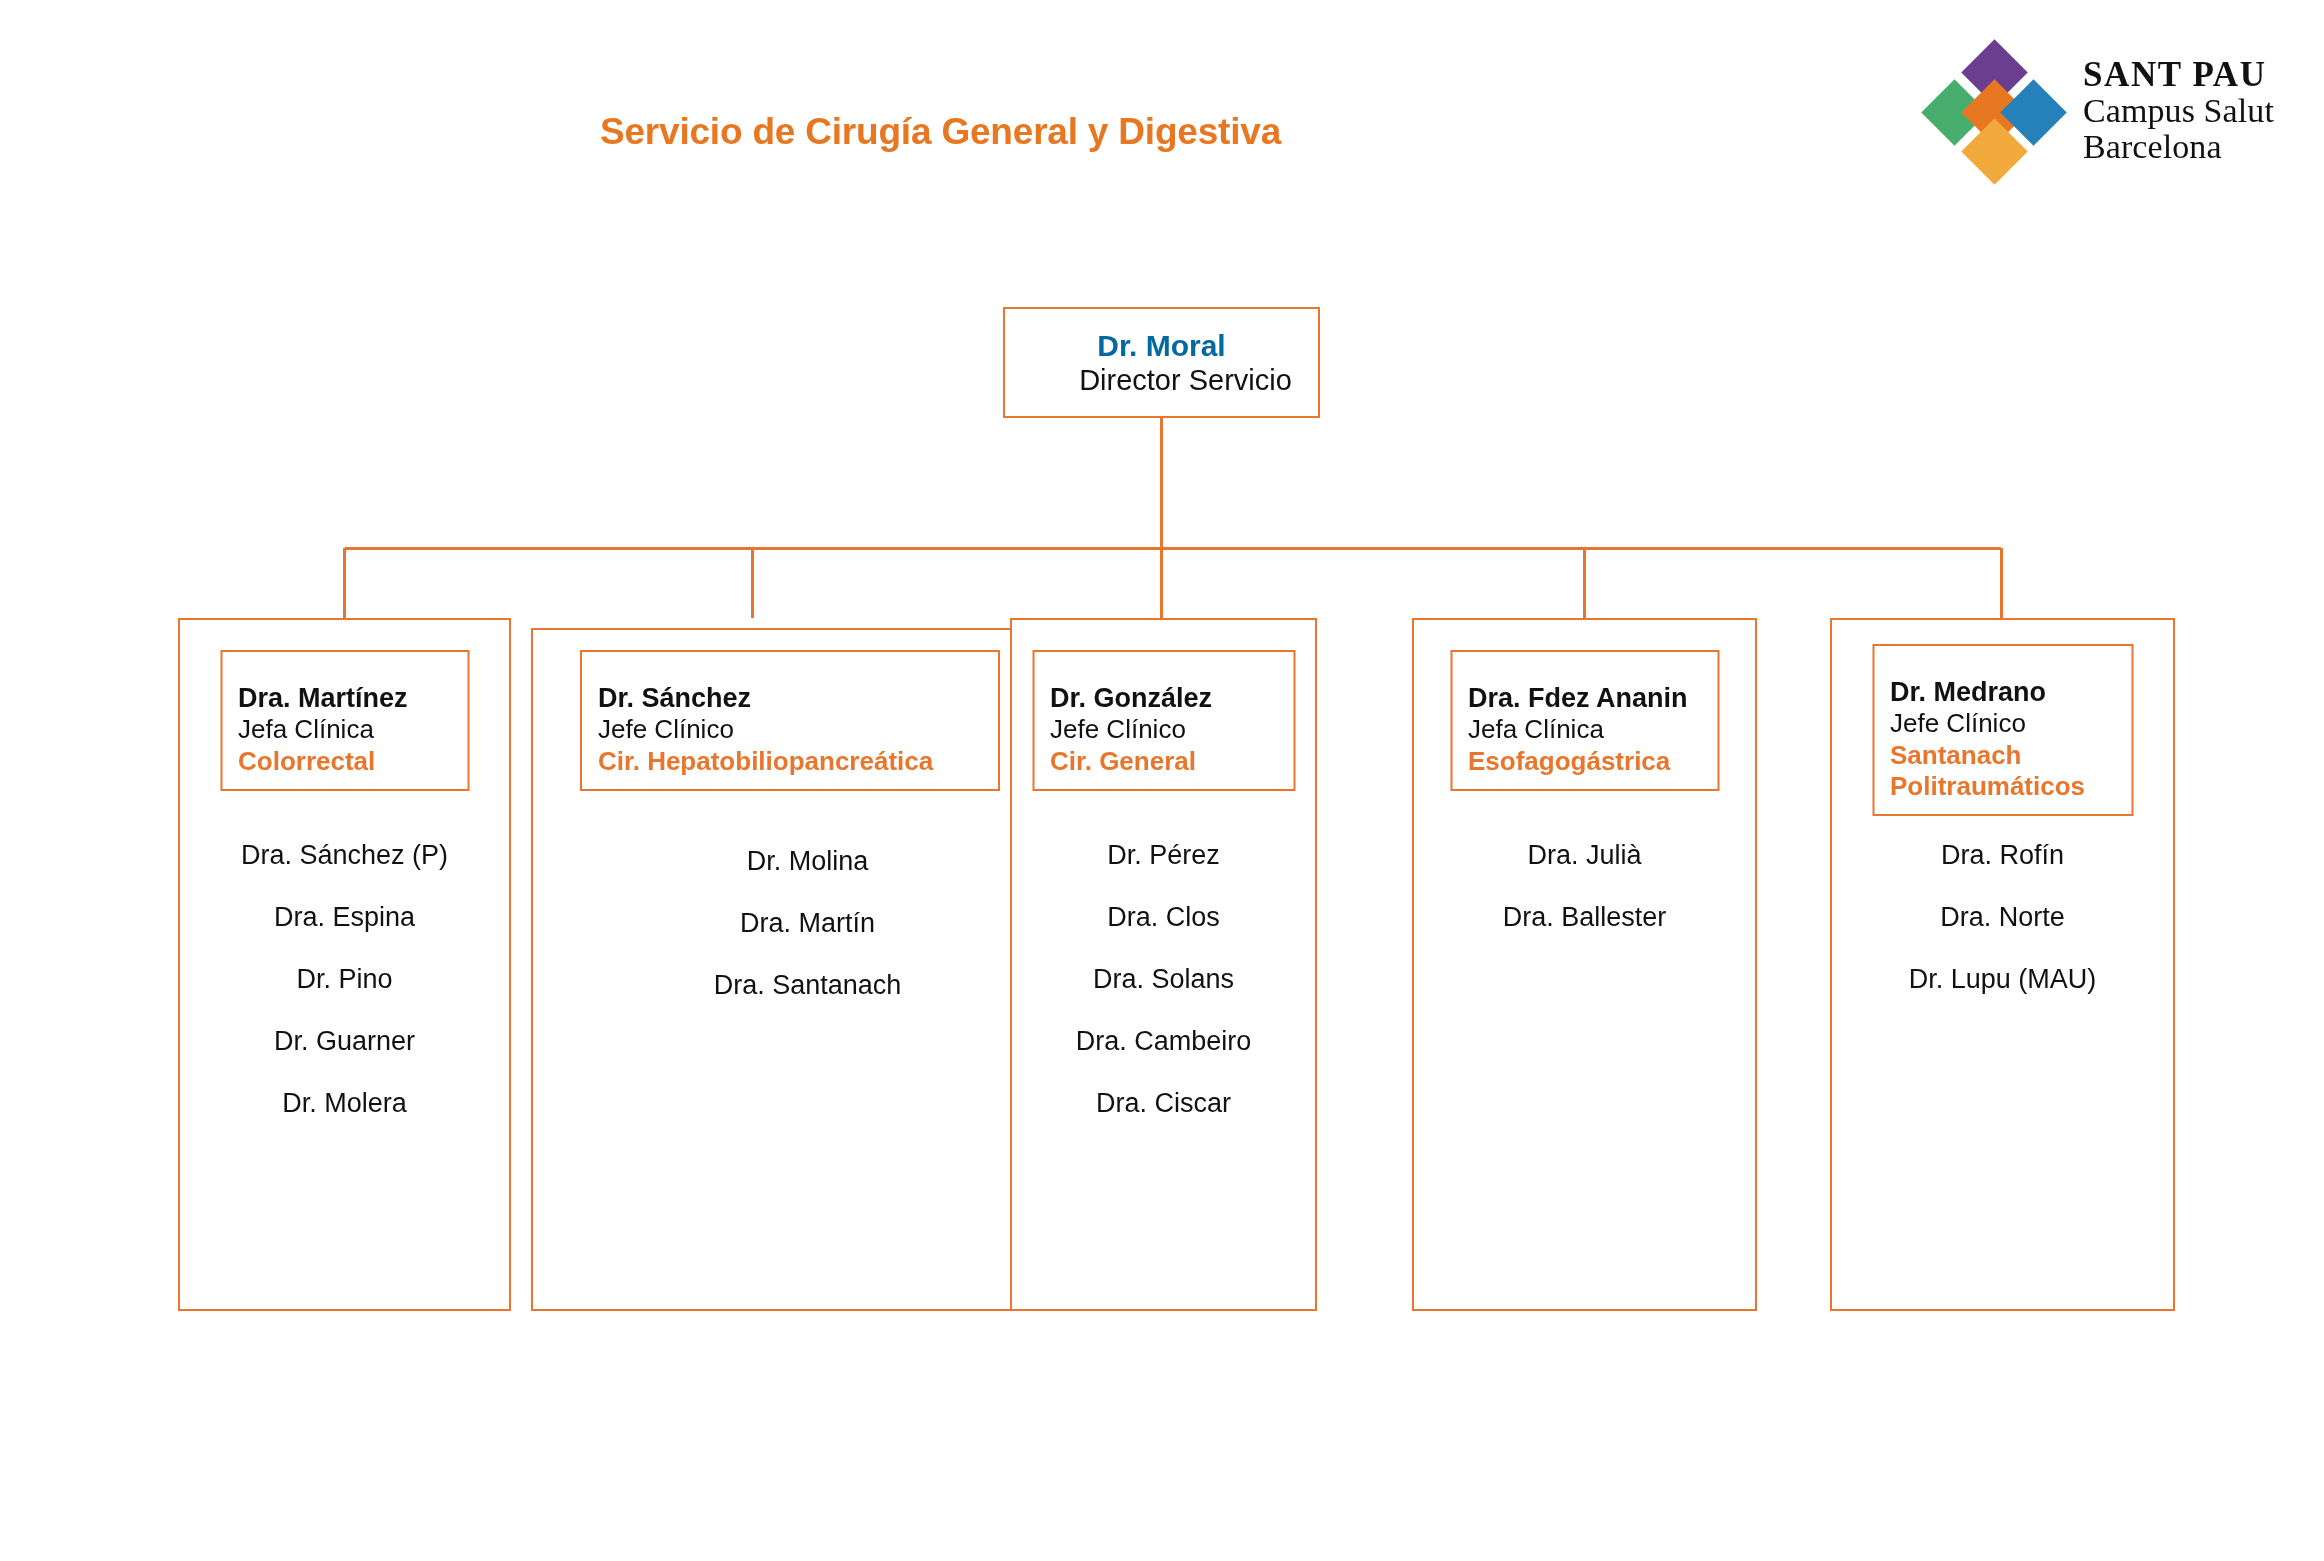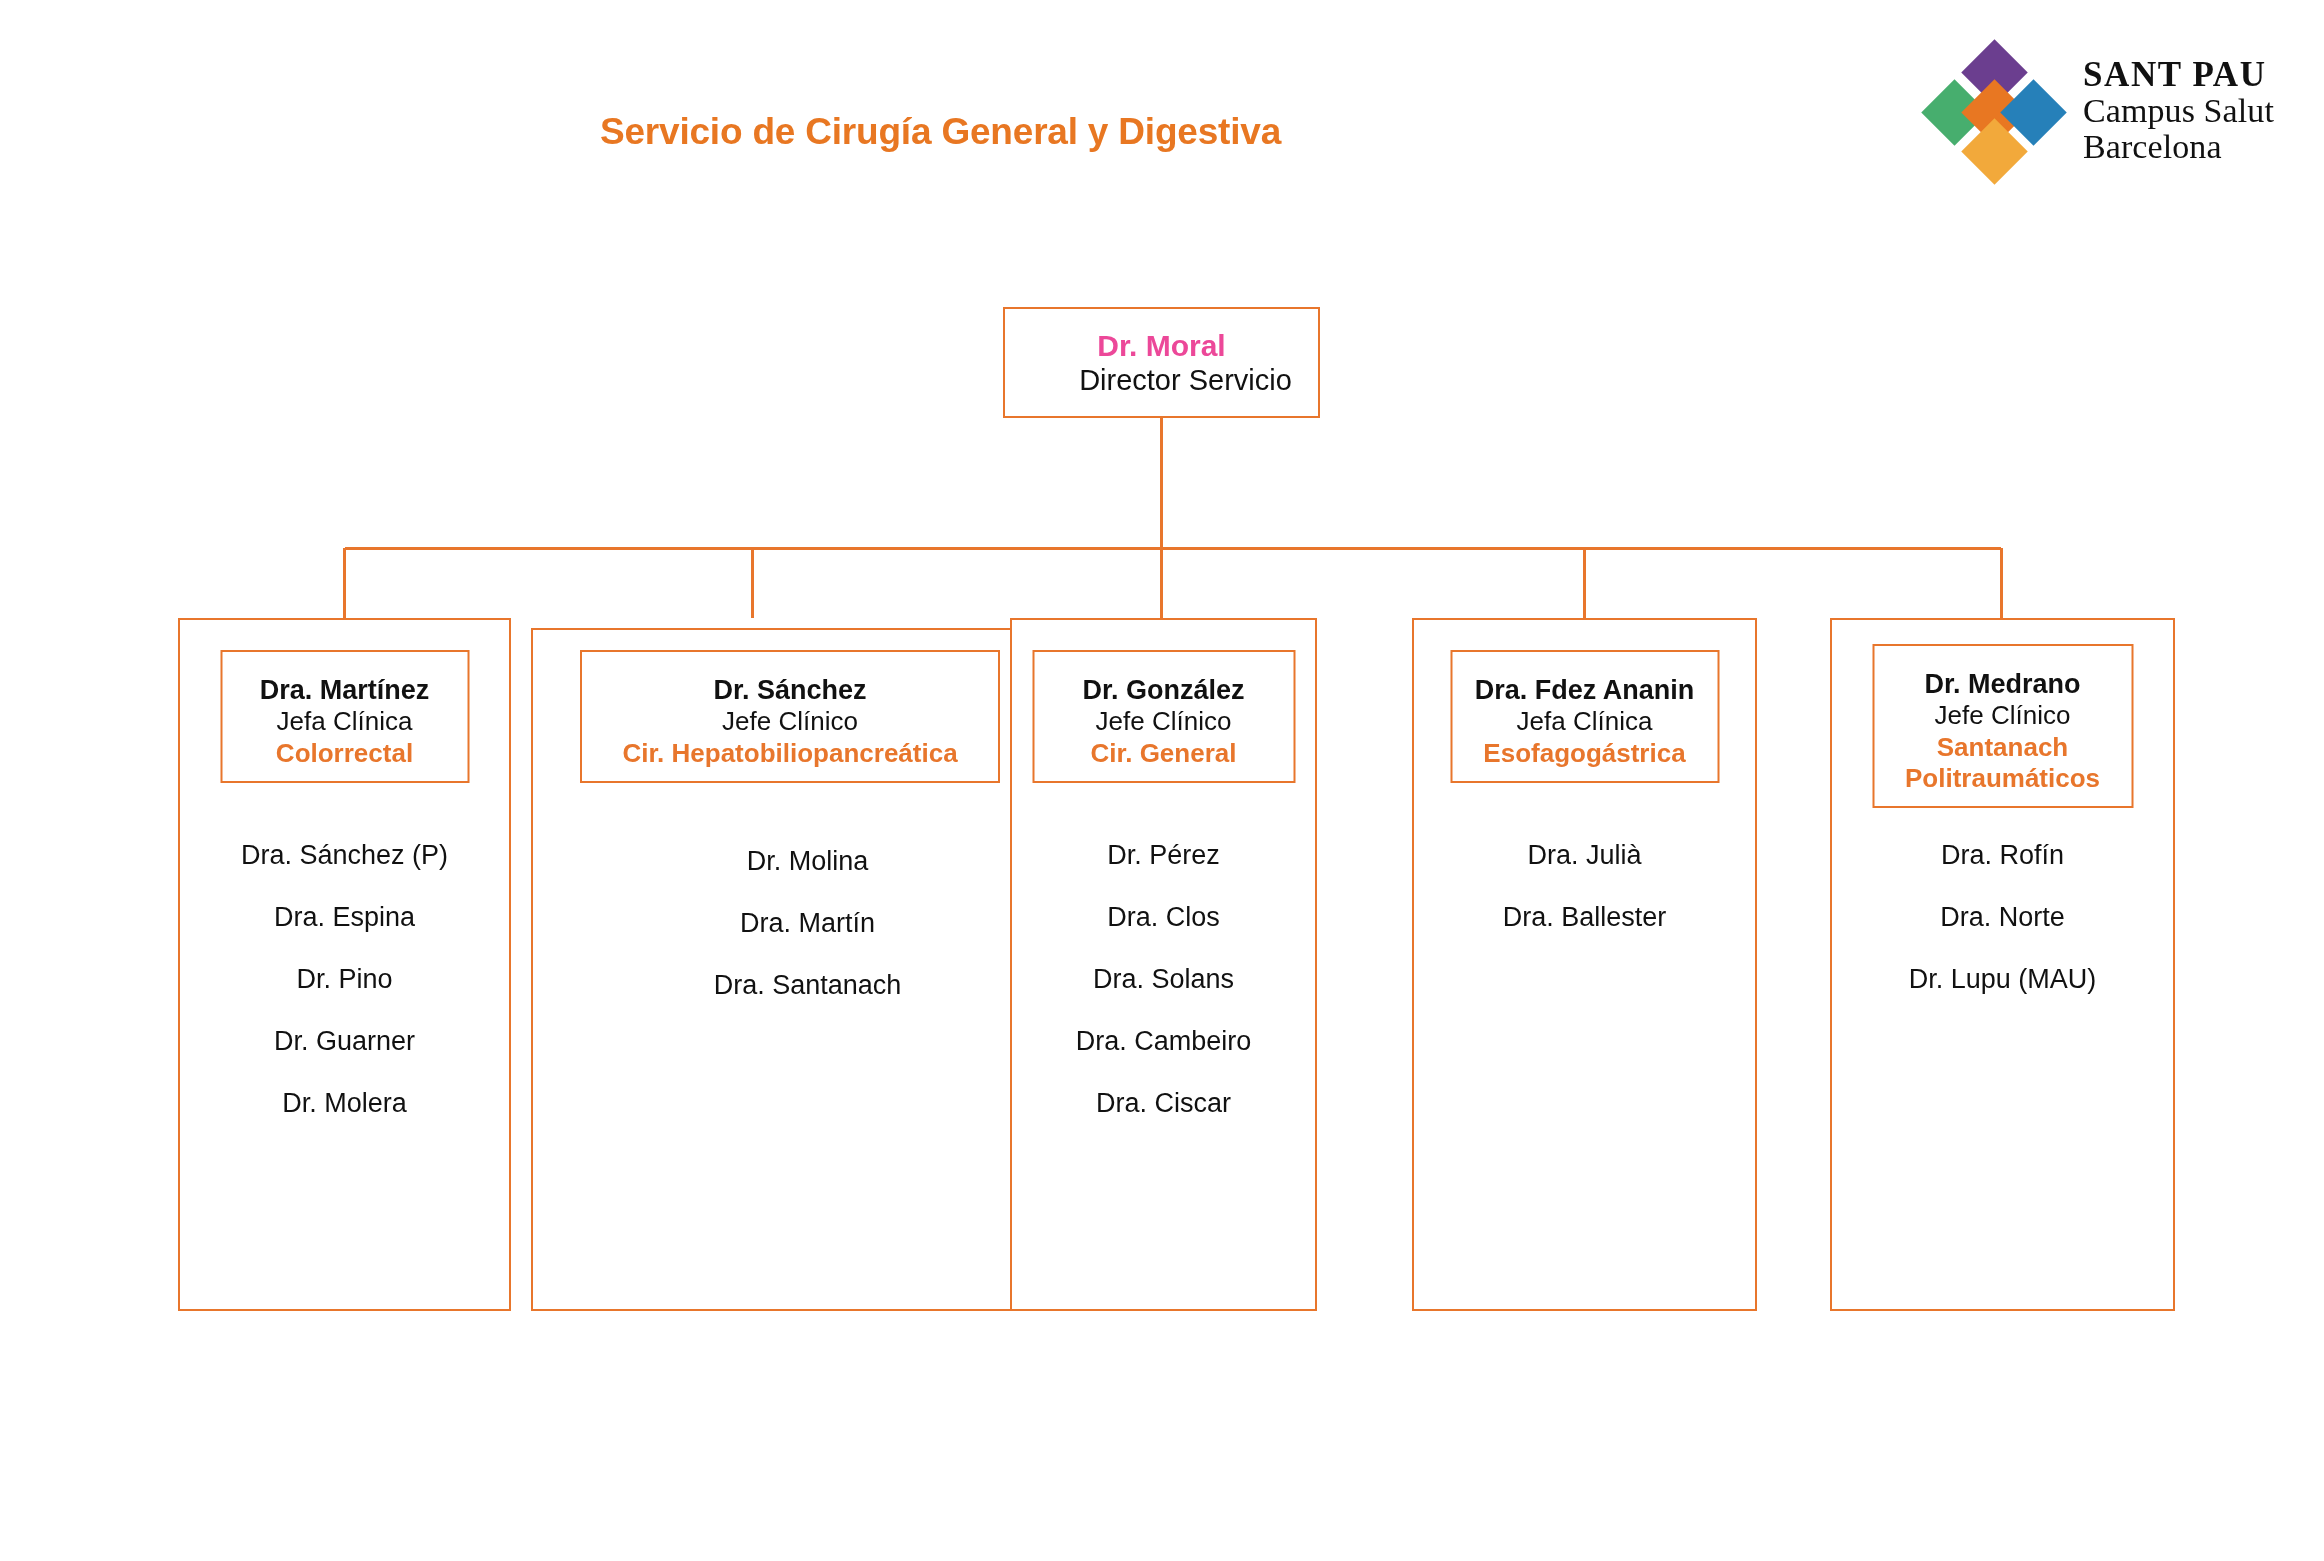--- a/index.html
+++ b/index.html
@@ -95,21 +95,21 @@
     box-sizing: border-box;
     display: flex;
     flex-direction: column;
     align-items: center;
     justify-content: center;
     line-height: 1.18;
   }
   #root-node .nm {
     font-size: 30px;
     font-weight: bold;
-    color: #ec4899;
+    color: #0369a1;
   }
   #root-node .rl {
     font-size: 29px;
     font-weight: normal;
     color: #111111;
     margin-left: 48px;
   }
 
   
   .column {
@@ -120,22 +120,22 @@
     box-sizing: border-box;
     height: 693px;
   }
   .col-header {
     position: absolute;
     left: 50%;
     transform: translateX(-50%);
     border: 2px solid #E8762C;
     background: #ffffff;
     box-sizing: border-box;
-    text-align: center;
-    padding: 22px 16px 12px 16px;
+    text-align: left;
+    padding: 30px 16px 12px 16px;
     line-height: 1.2;
   }
   .col-header .nm {
     font-size: 27px;
     font-weight: bold;
     color: #111111;
     white-space: nowrap;
   }
   .col-header .rl {
     font-size: 26px;

